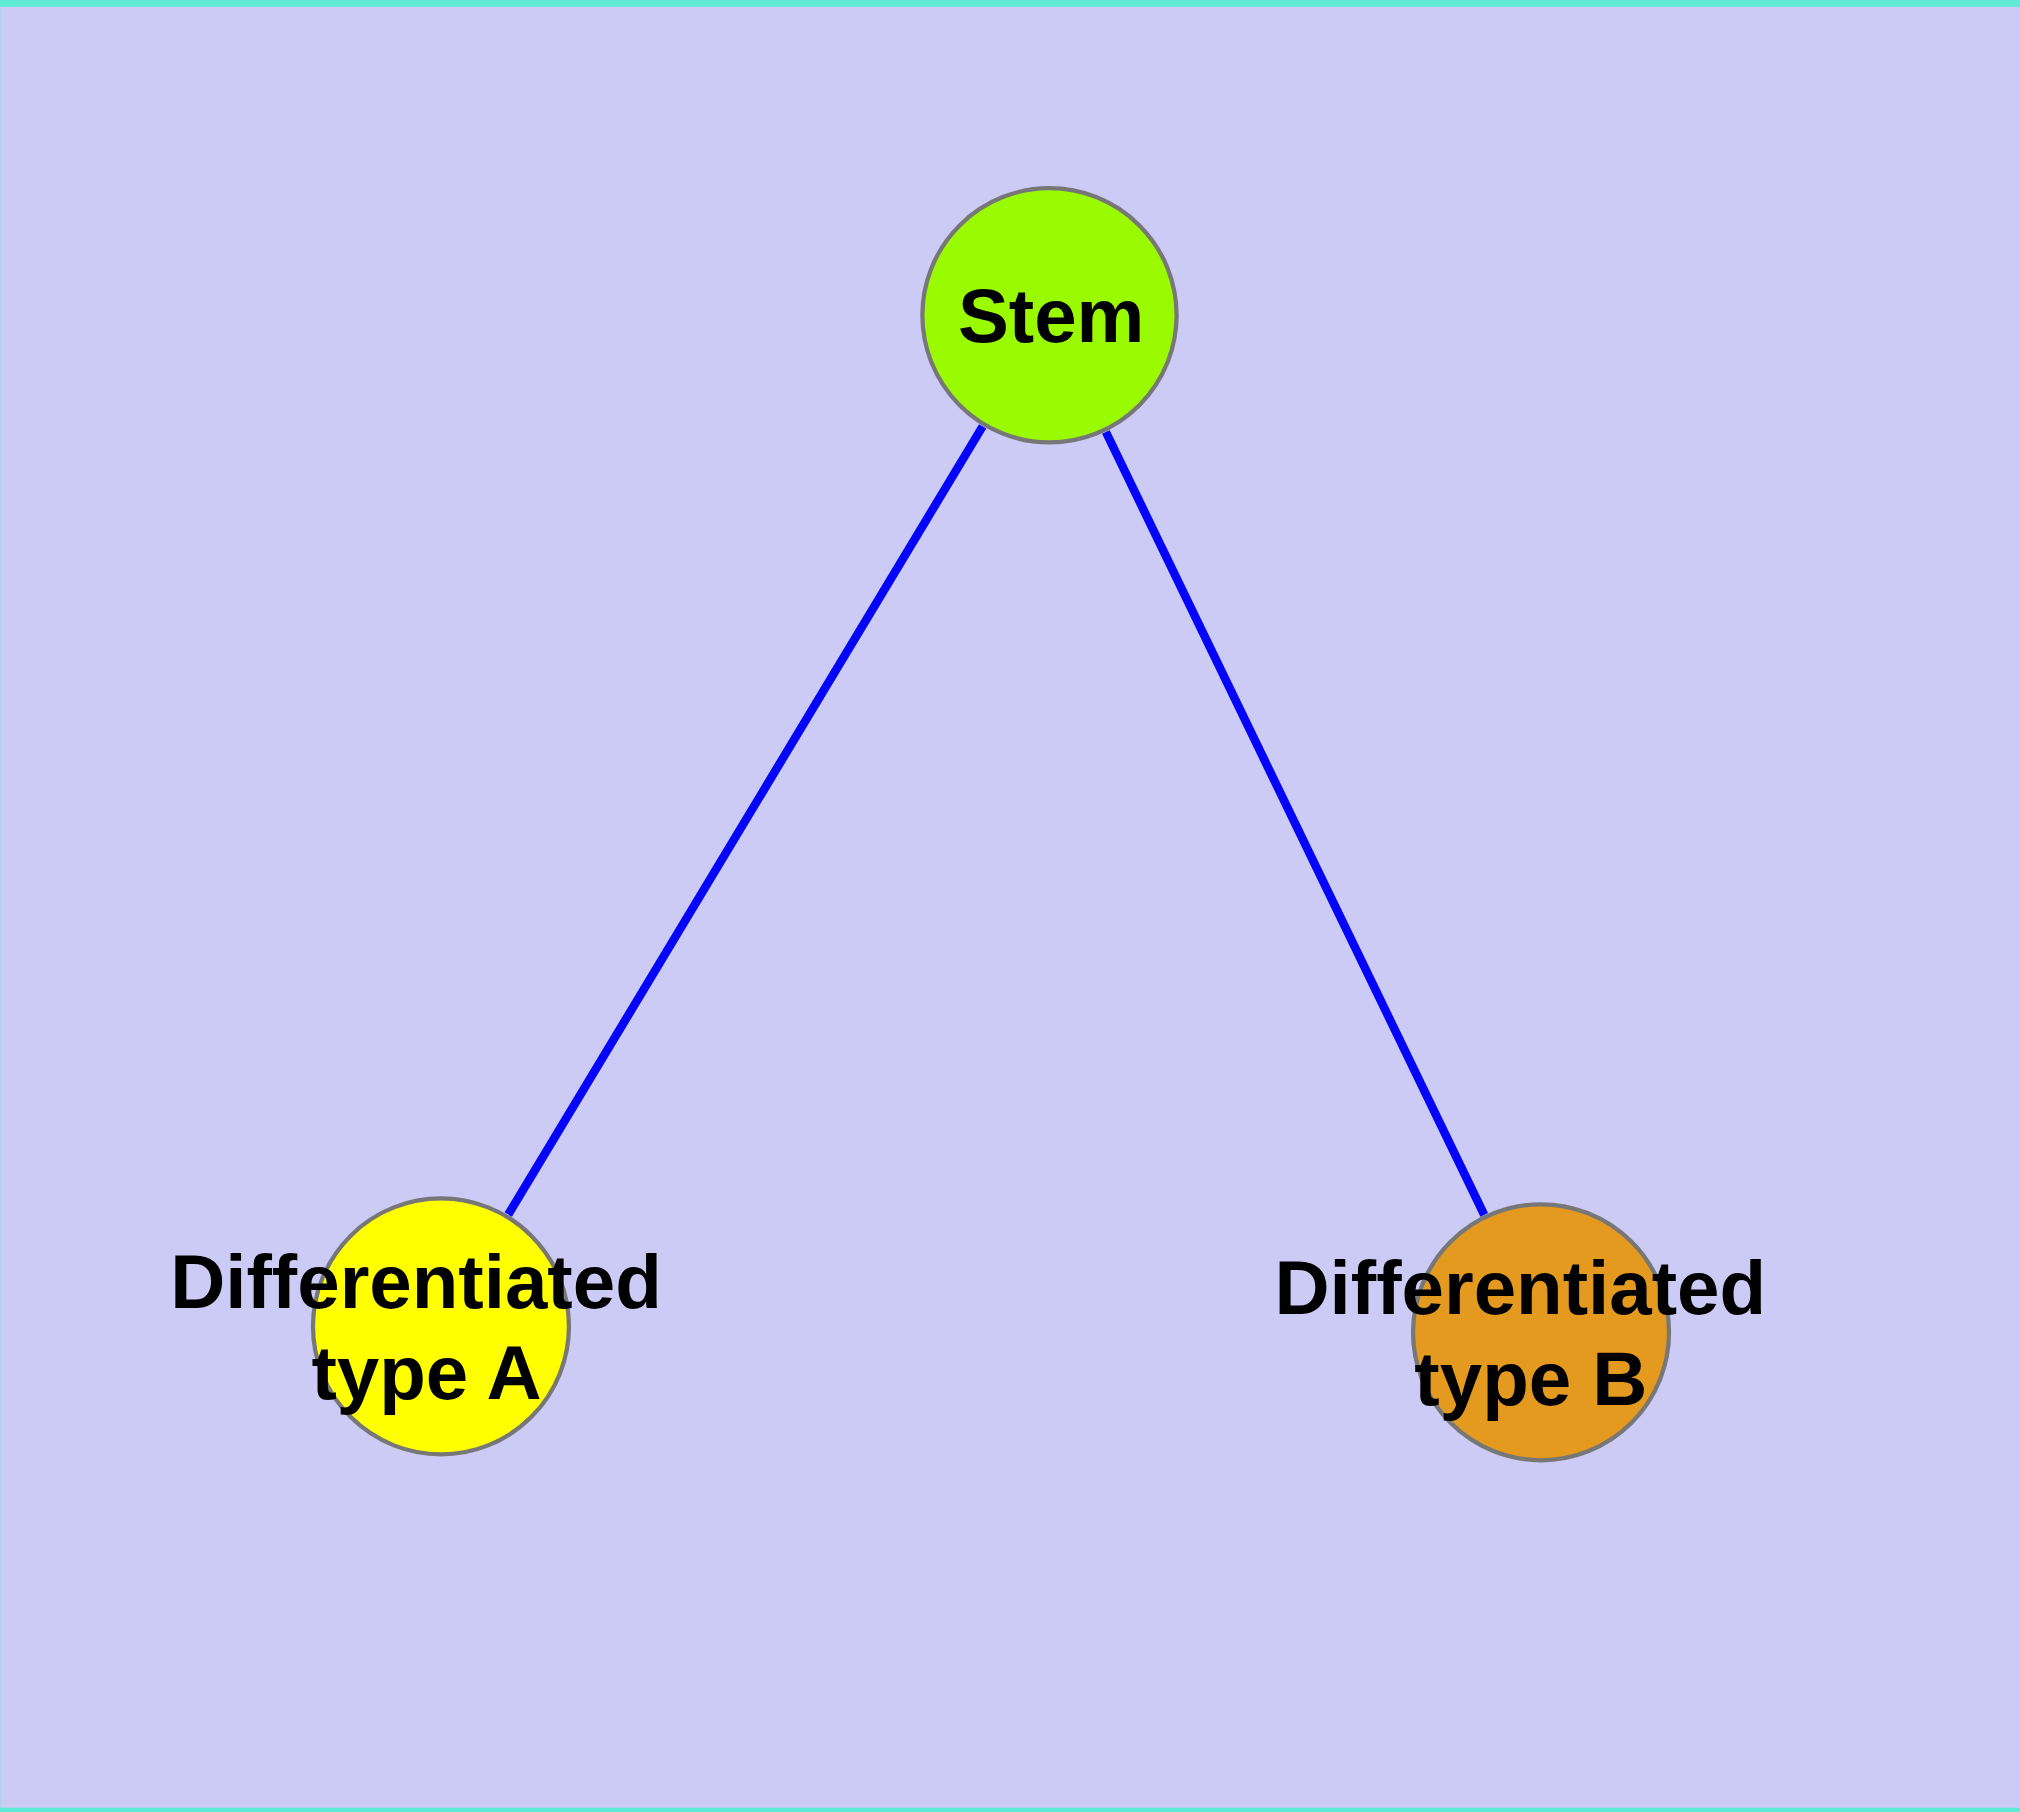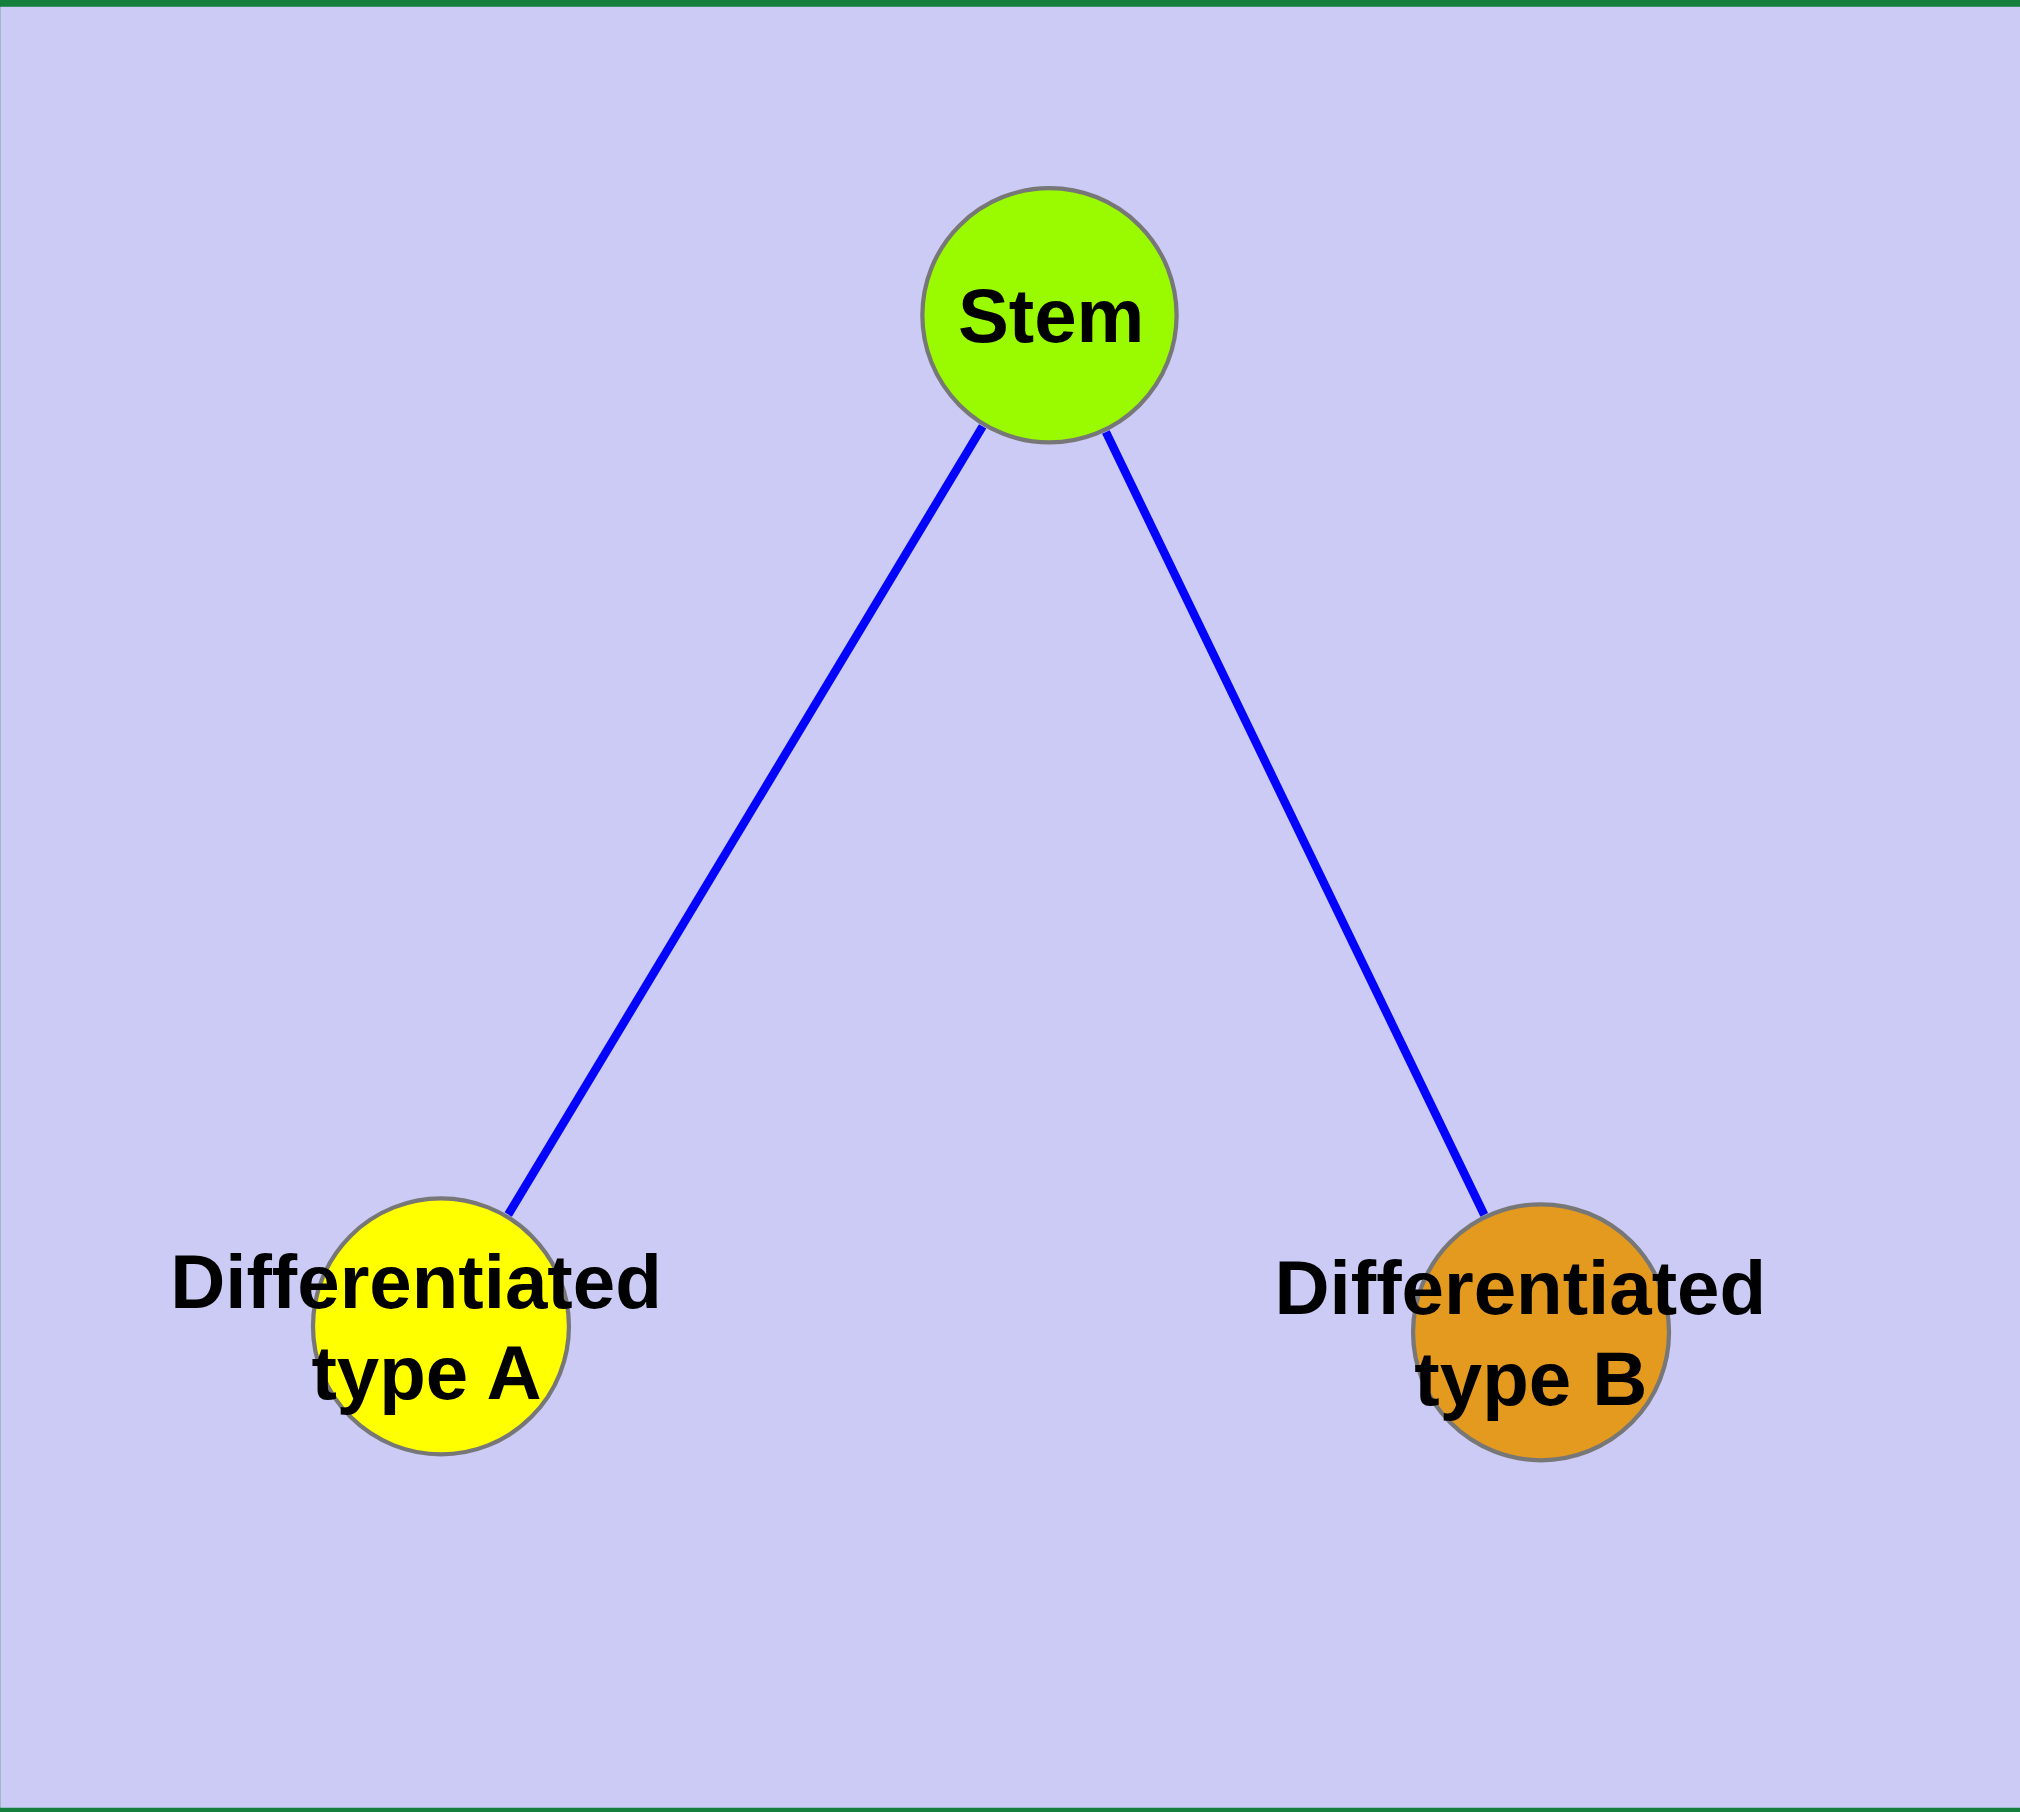--- a/index.html
+++ b/index.html
@@ -4,21 +4,21 @@
 <style>
   html, body {
     margin: 0;
     padding: 0;
     background: #ffffff;
   }
   .figure {
     position: relative;
     width: 2021px;
     height: 1812px;
-    background: #15803d;
+    background: #5eead4;
     overflow: hidden;
   }
   svg.graph {
     position: absolute;
     left: 0;
     top: 0;
     display: block;
   }
   text.node-label {
     font-family: "Liberation Sans", sans-serif;

